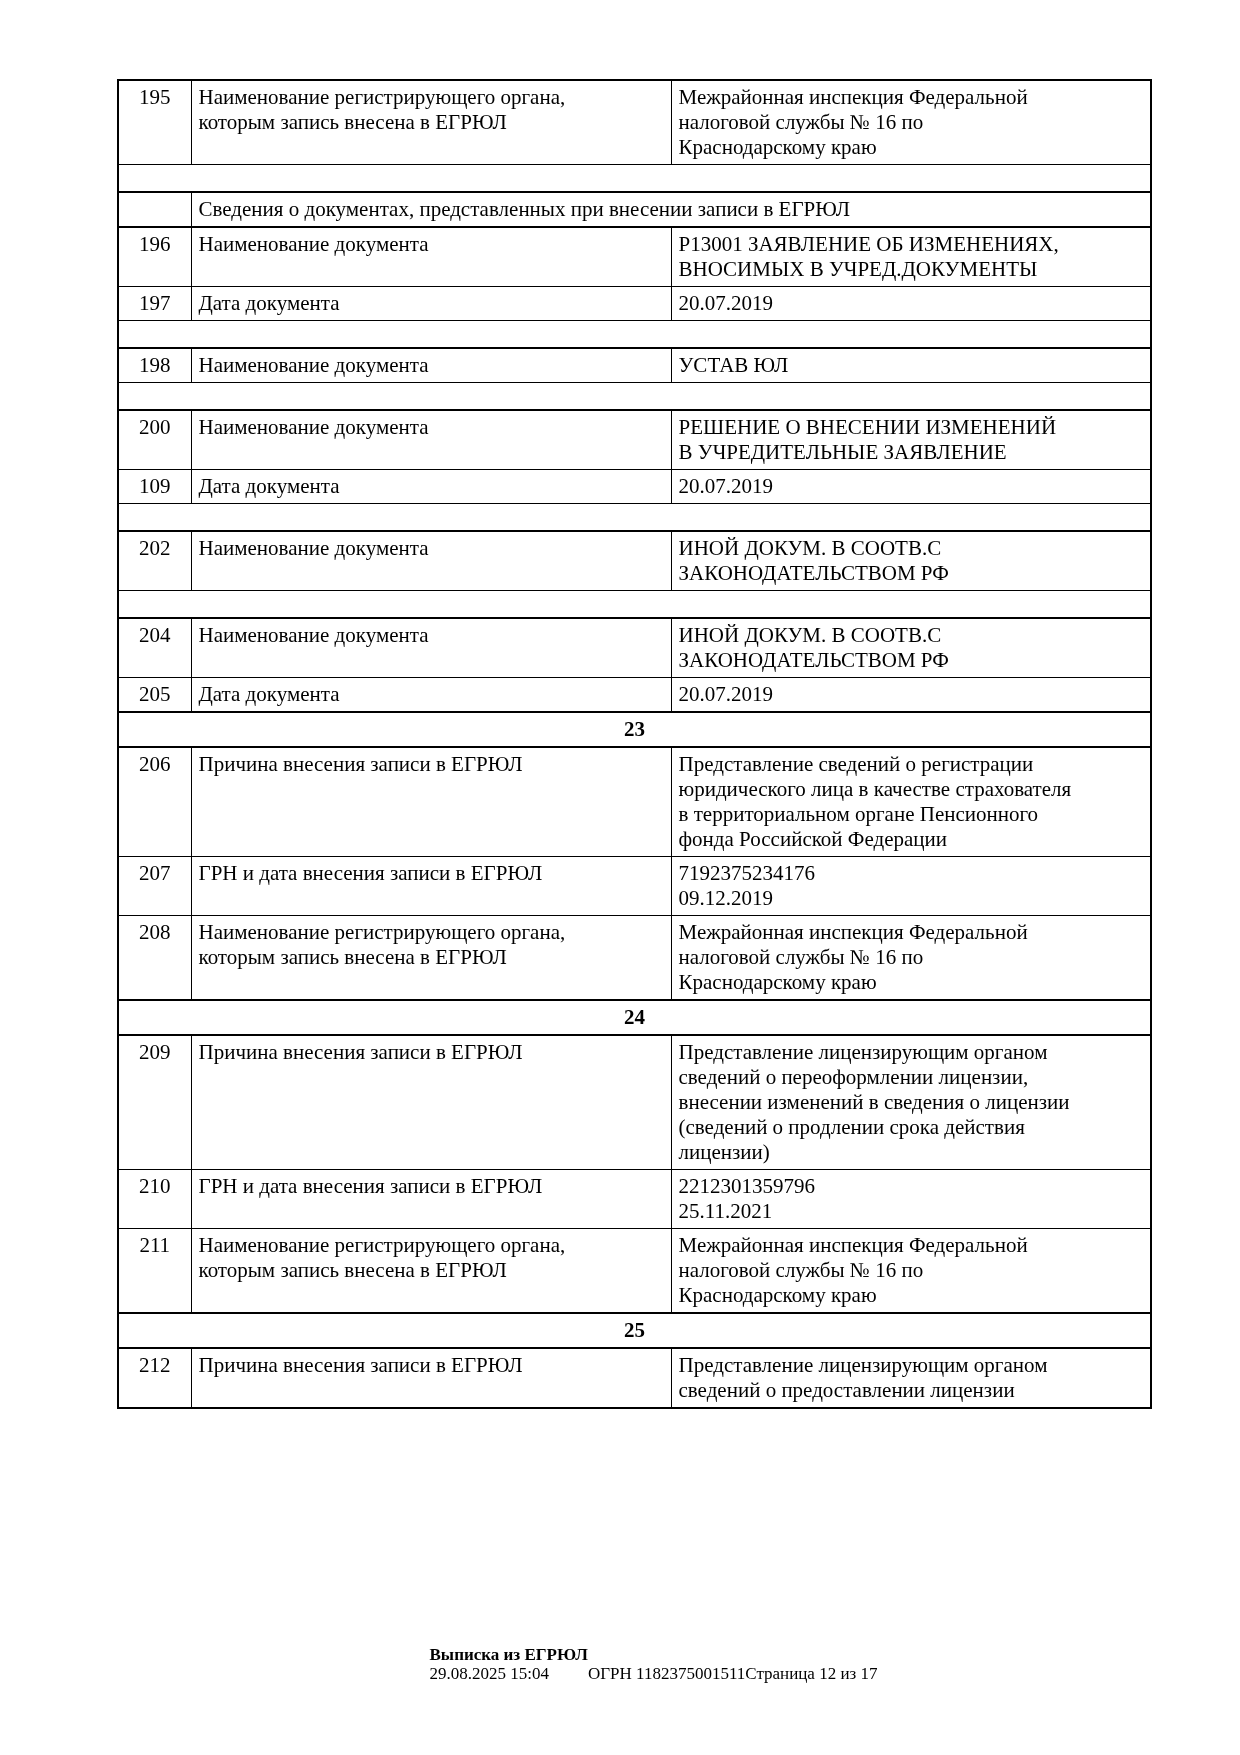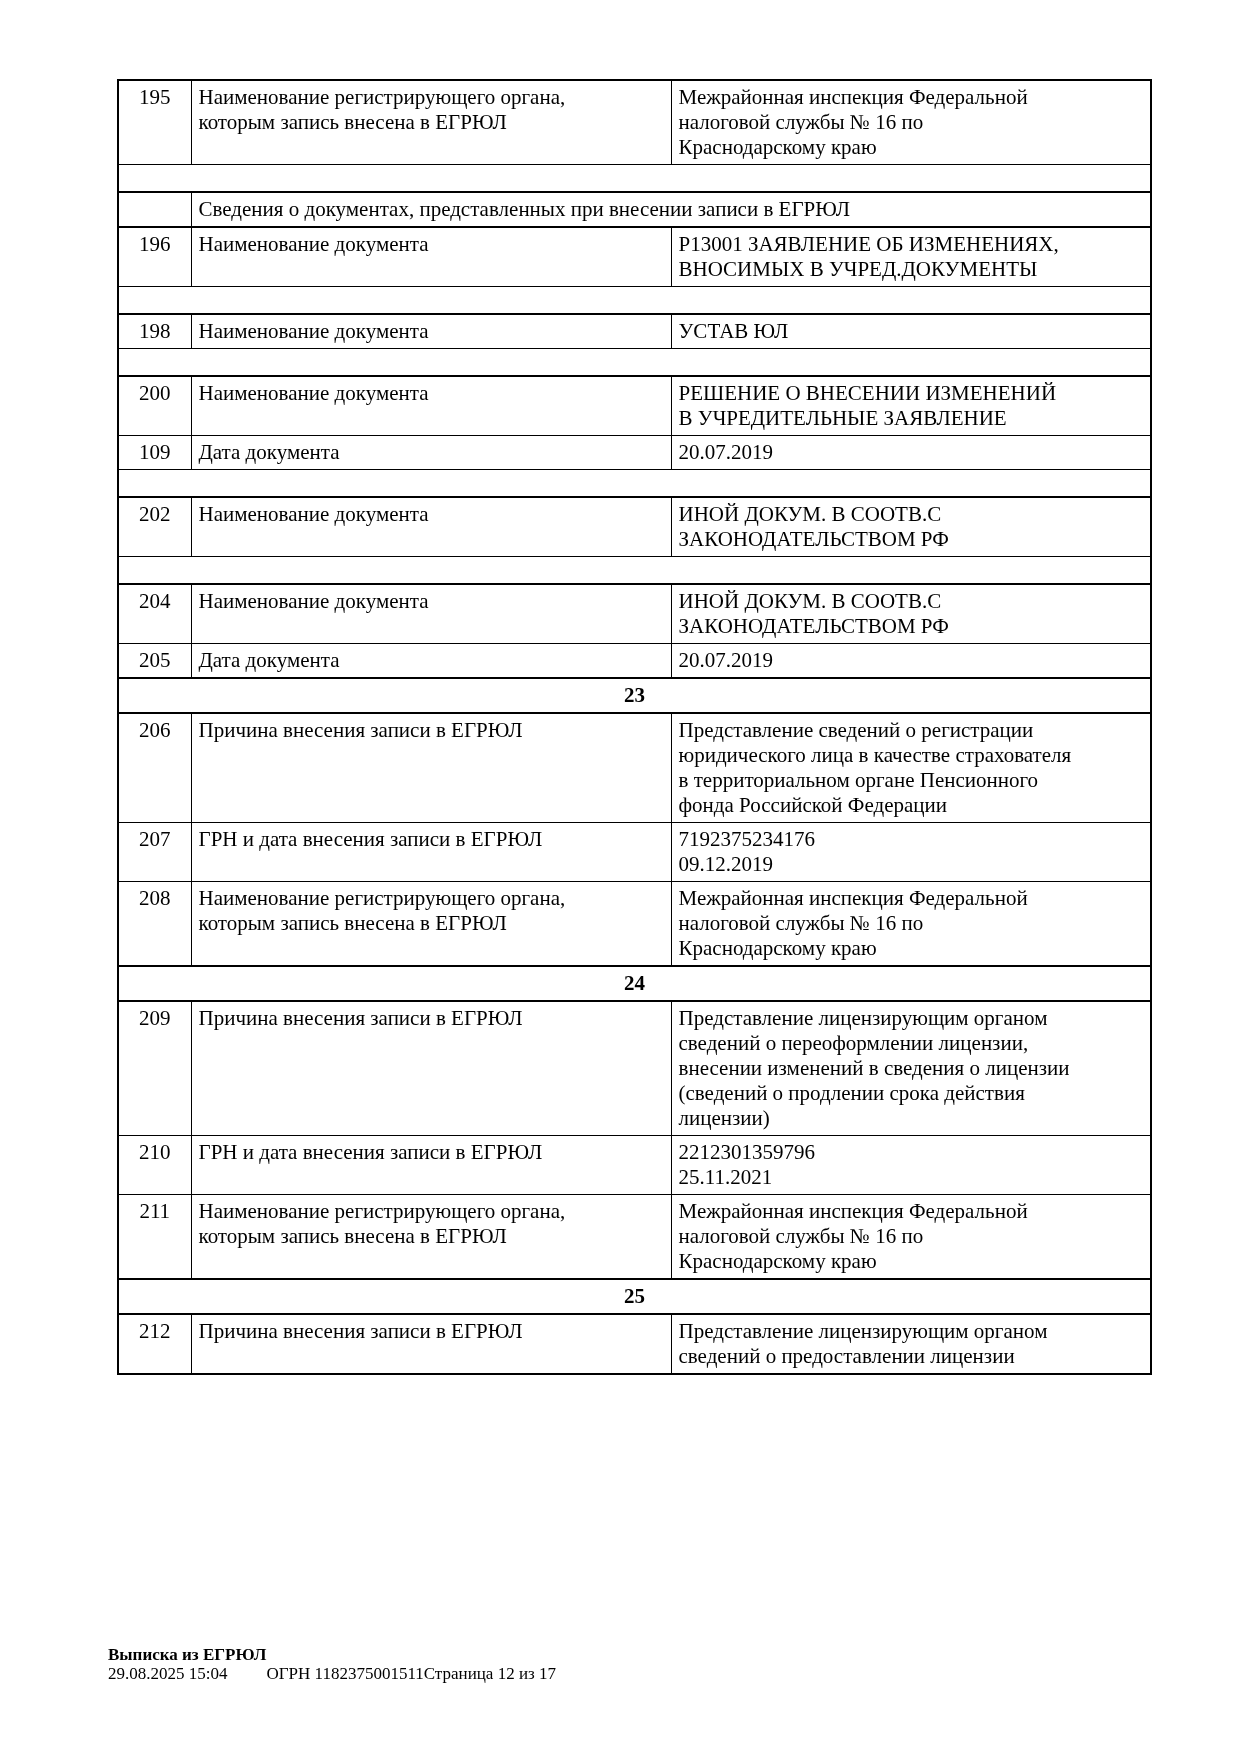--- a/index.html
+++ b/index.html
@@ -29,25 +29,25 @@
     padding: 4px 7px;
     overflow: hidden;
   }
   tr.thick > td { border-top-width: 2px; }
   td.cell-num { text-align: center; padding-left: 2px; padding-right: 2px; }
   td.cell-name, td.cell-value, td.cell-subheader { white-space: pre-line; text-align: left; }
   tr.row-spacer > td { height: 26px; padding: 0; }
   td.cell-group { text-align: center; font-weight: bold; }
   .footer {
     position: absolute;
-    left: 108px;
+    left: 126px;
     top: 1645px;
     width: 1055px;
     display: flex;
-    justify-content: flex-start;
+    justify-content: center;
     align-items: flex-end;
     font-size: 17px;
     line-height: 19px;
   }
   .footer-left { text-align: left; }
   .footer-title { font-weight: bold; }
   .footer-center { text-align: center; }
   .footer-right { text-align: right; }
 </style>
 </head>
@@ -75,20 +75,25 @@
         </tr>
         <tr class="row-subheader thick">
           <td class="cell-num"></td>
           <td class="cell-subheader" colspan="2">Сведения о документах, представленных при внесении записи в ЕГРЮЛ</td>
         </tr>
         <tr class="row-field thick">
           <td class="cell-num">196</td>
           <td class="cell-name">Наименование документа</td>
           <td class="cell-value">Р13001 ЗАЯВЛЕНИЕ ОБ ИЗМЕНЕНИЯХ,
 ВНОСИМЫХ В УЧРЕД.ДОКУМЕНТЫ</td>
+        </tr>
+        <tr class="row-field">
+          <td class="cell-num">197</td>
+          <td class="cell-name">Дата документа</td>
+          <td class="cell-value">20.07.2019</td>
         </tr>
         <tr class="row-spacer">
           <td class="cell-spacer" colspan="3"></td>
         </tr>
         <tr class="row-field thick">
           <td class="cell-num">198</td>
           <td class="cell-name">Наименование документа</td>
           <td class="cell-value">УСТАВ ЮЛ</td>
         </tr>
         <tr class="row-spacer">

